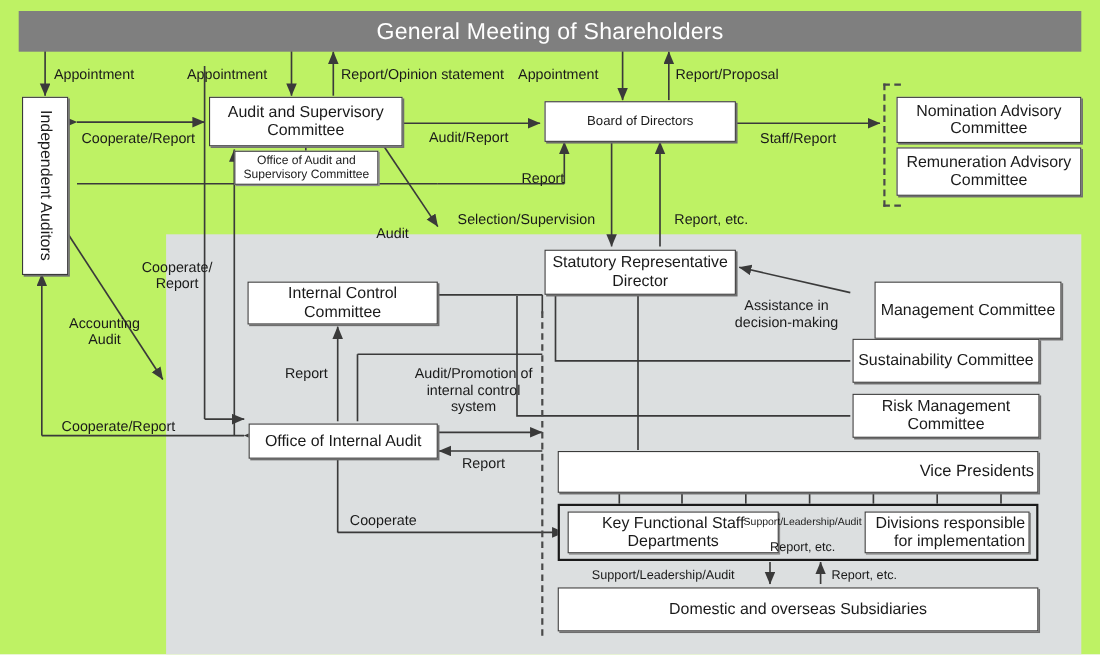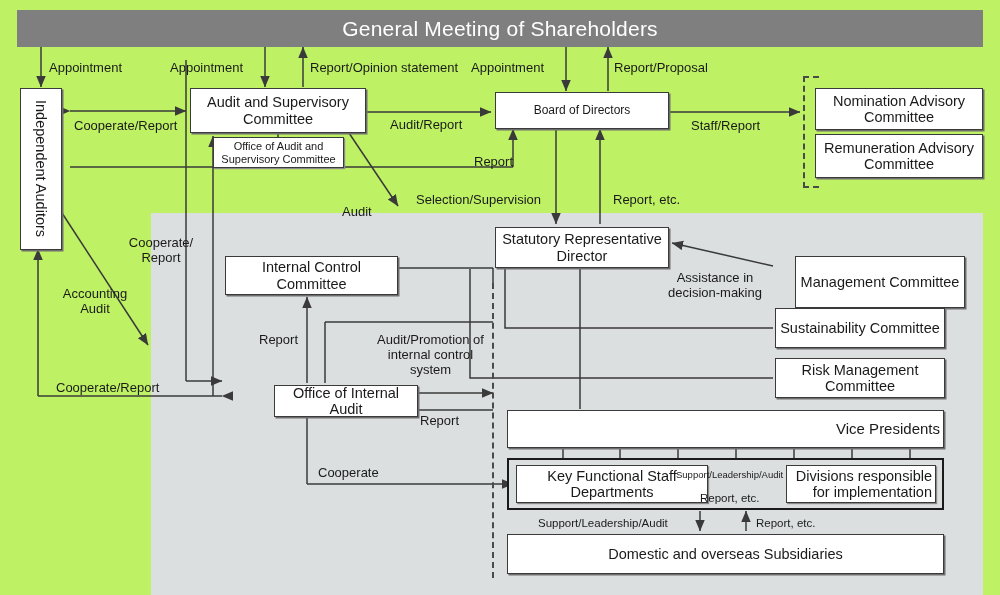--- a/index.html
+++ b/index.html
@@ -172,21 +172,21 @@
   </div>
 
   <div class="box" style="left:815px;top:134px;width:168px;height:44px;">
     <span>Remuneration Advisory Committee</span>
   </div>
 
   <div class="box" style="left:225px;top:256px;width:173px;height:39px;">
     <span>Internal Control Committee</span>
   </div>
 
-  <div class="box" style="left:226px;top:385px;width:144px;height:32px;margin-left:48px;">
+  <div class="box" style="left:226px;top:385px;width:172px;height:32px;">
     <span>Office of Internal Audit</span>
   </div>
 
   <div class="box" style="left:495px;top:227px;width:174px;height:41px;">
     <span>Statutory Representative Director</span>
   </div>
 
   <div class="box" style="left:775px;top:256px;width:170px;height:52px;margin-left:20px;">
     <span>Management Committee</span>
   </div>

